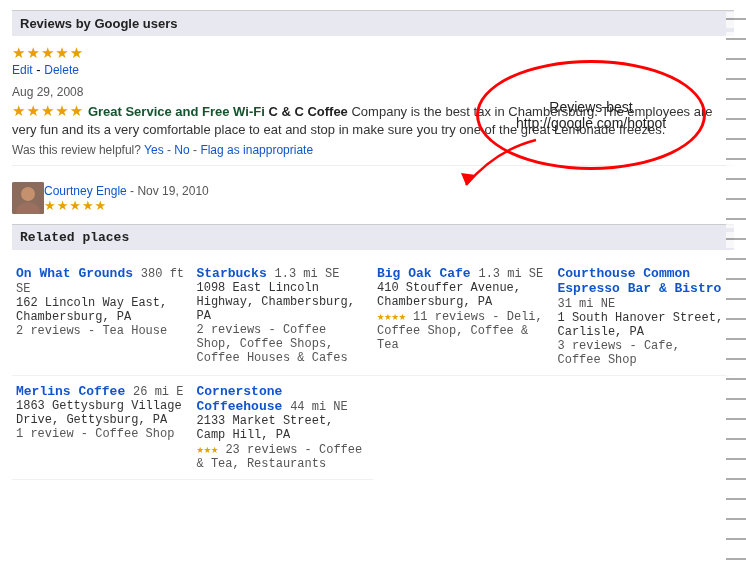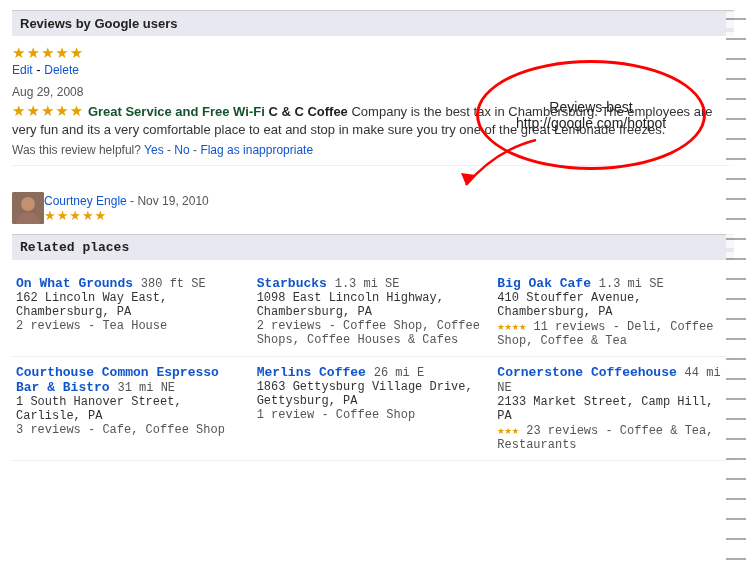--- a/index.html
+++ b/index.html
@@ -42,21 +42,21 @@
       font-size: 12px;
     }
 
     .stars {
       color: #e8a000;
       font-size: 15px;
       letter-spacing: 1px;
     }
 
     .review-item {
-      margin-bottom: 26px;
+      margin-bottom: 16px;
       padding-bottom: 8px;
       border-bottom: 1px solid #eee;
     }
 
     .review-date {
       color: #555;
       font-size: 12px;
       margin-bottom: 3px;
     }
 
@@ -127,21 +127,21 @@
       color: #555;
     }
 
     .related-section {
       margin-top: 6px;
       font-family: Liberation Mono, monospace;
     }
 
     .related-grid {
       display: grid;
-      grid-template-columns: 1fr 1fr 1fr;
+      grid-template-columns: 1fr 1fr 1fr 1fr;
       gap: 0;
     }
 
     .related-item {
       padding: 8px 8px 8px 4px;
       border-bottom: 1px solid #f0f0f0;
     }
 
     .related-item a {
       color: #1155cc;

